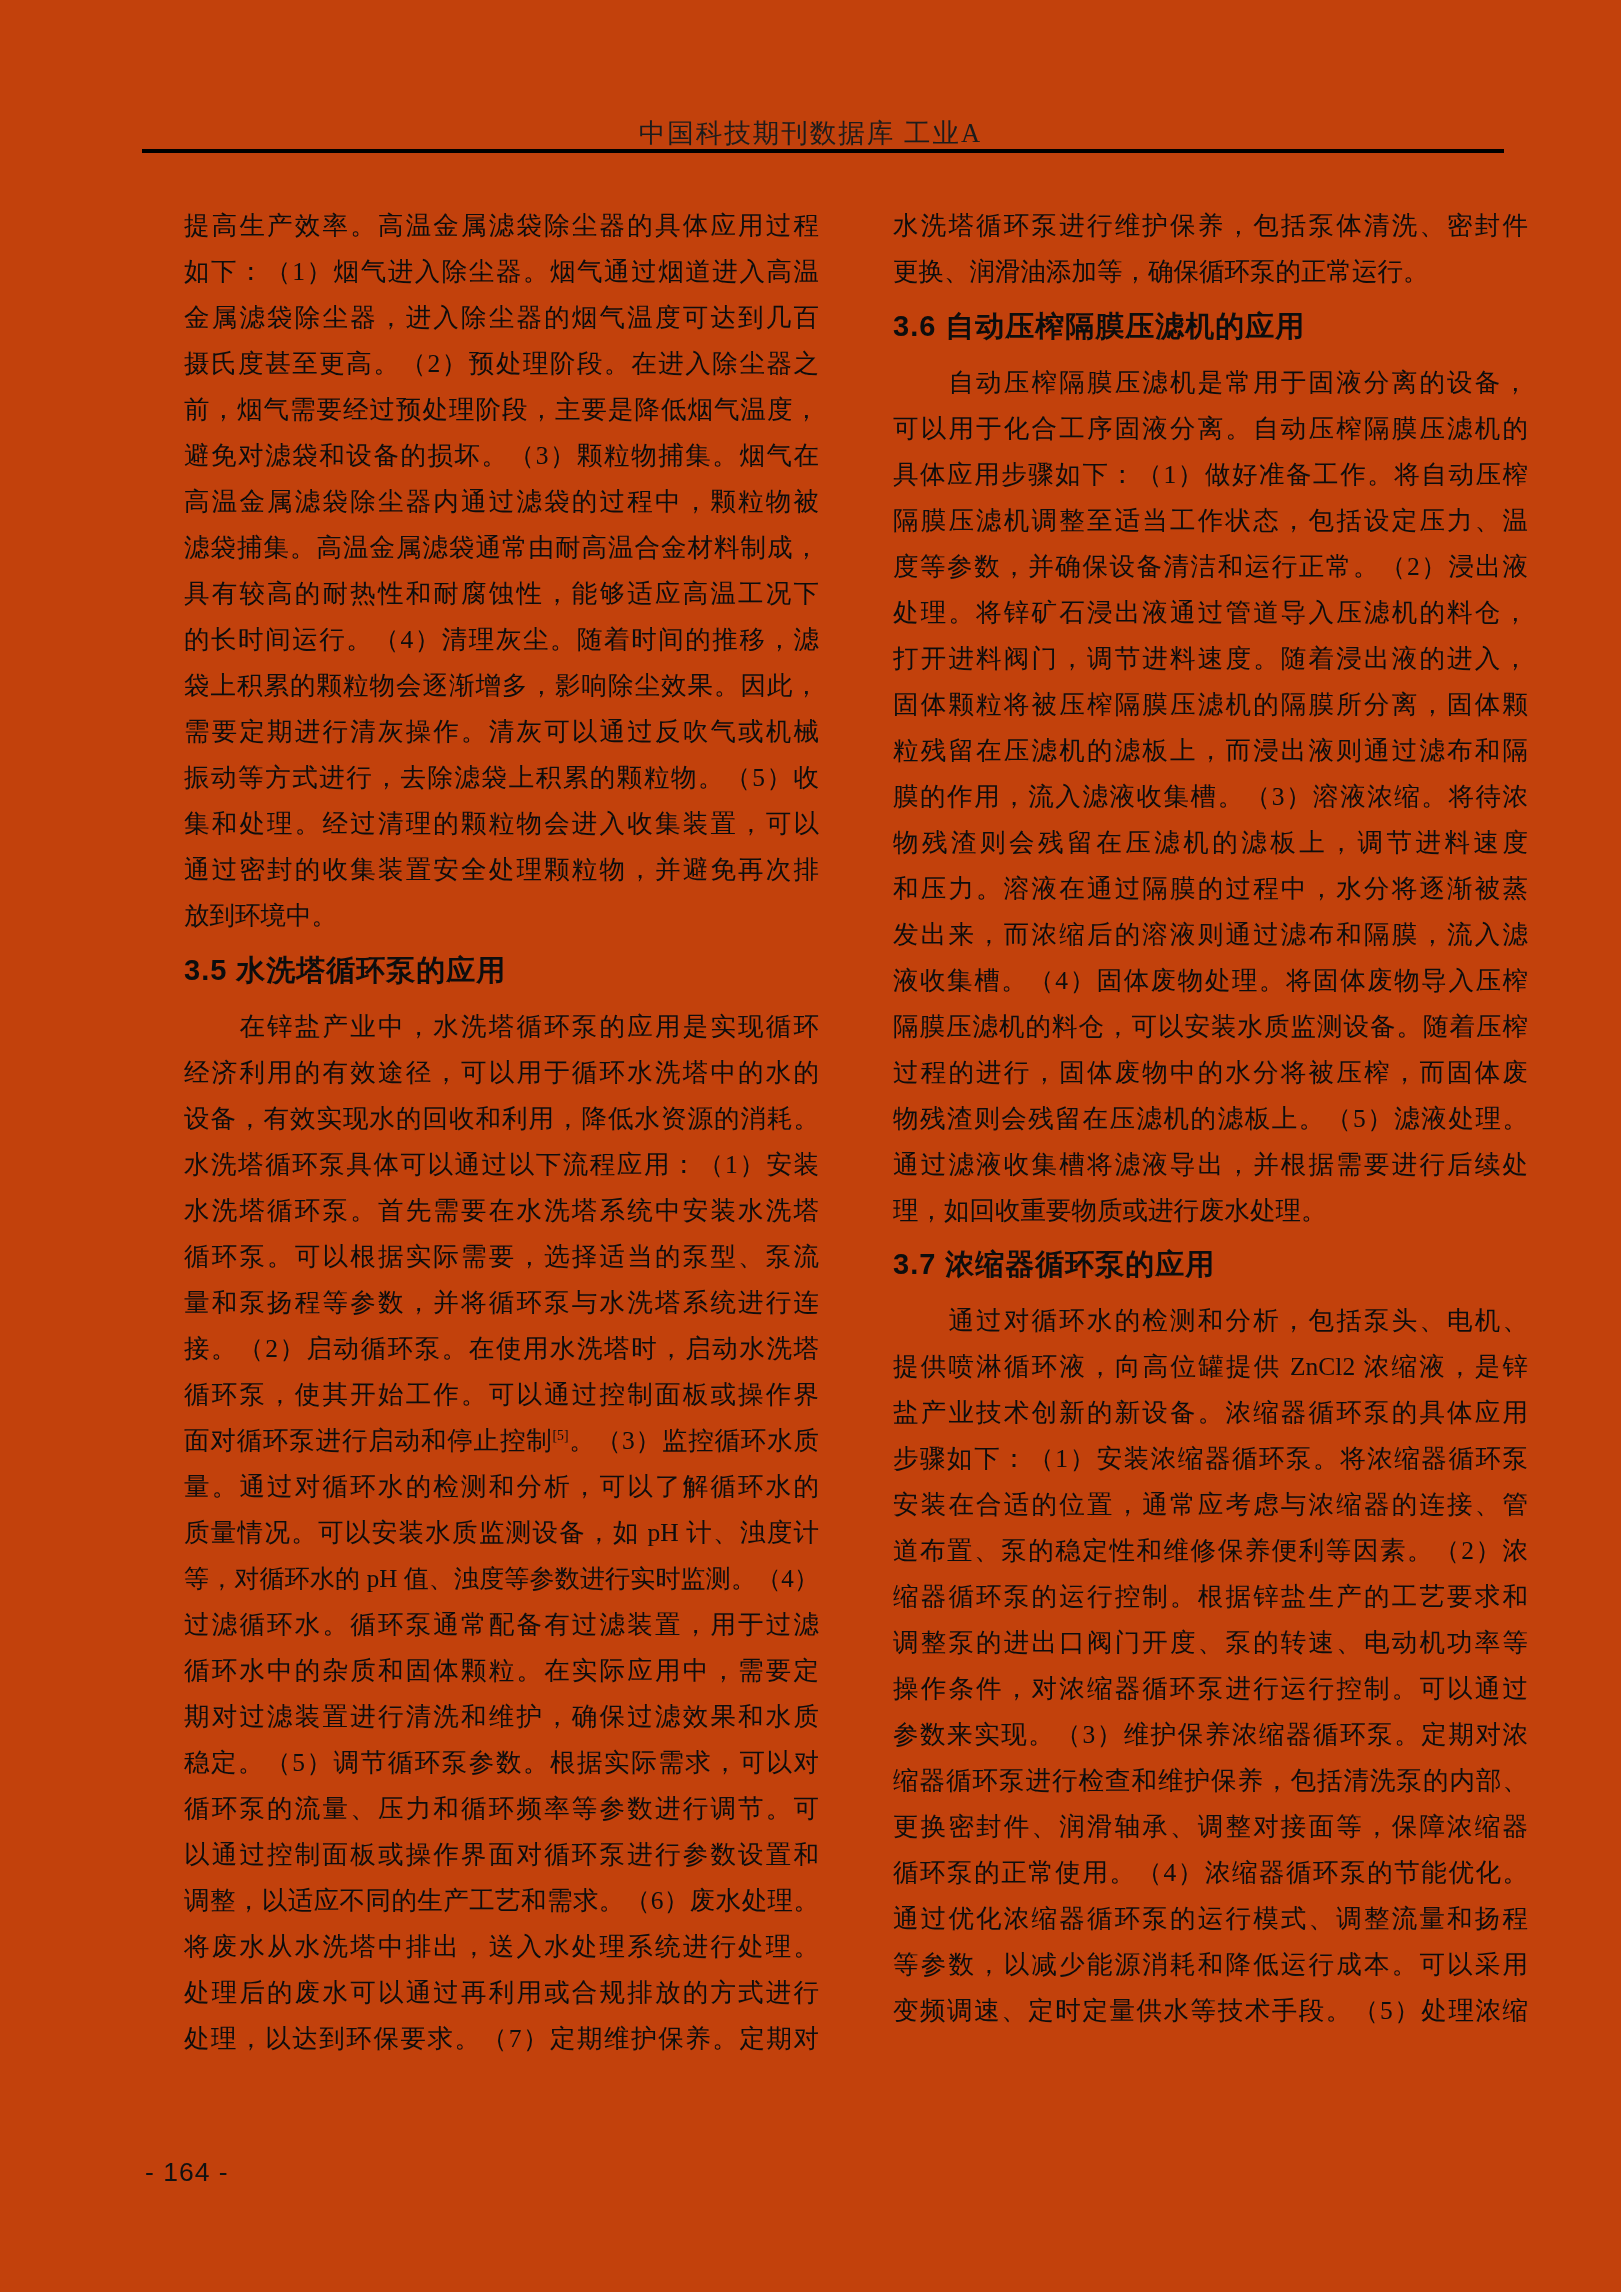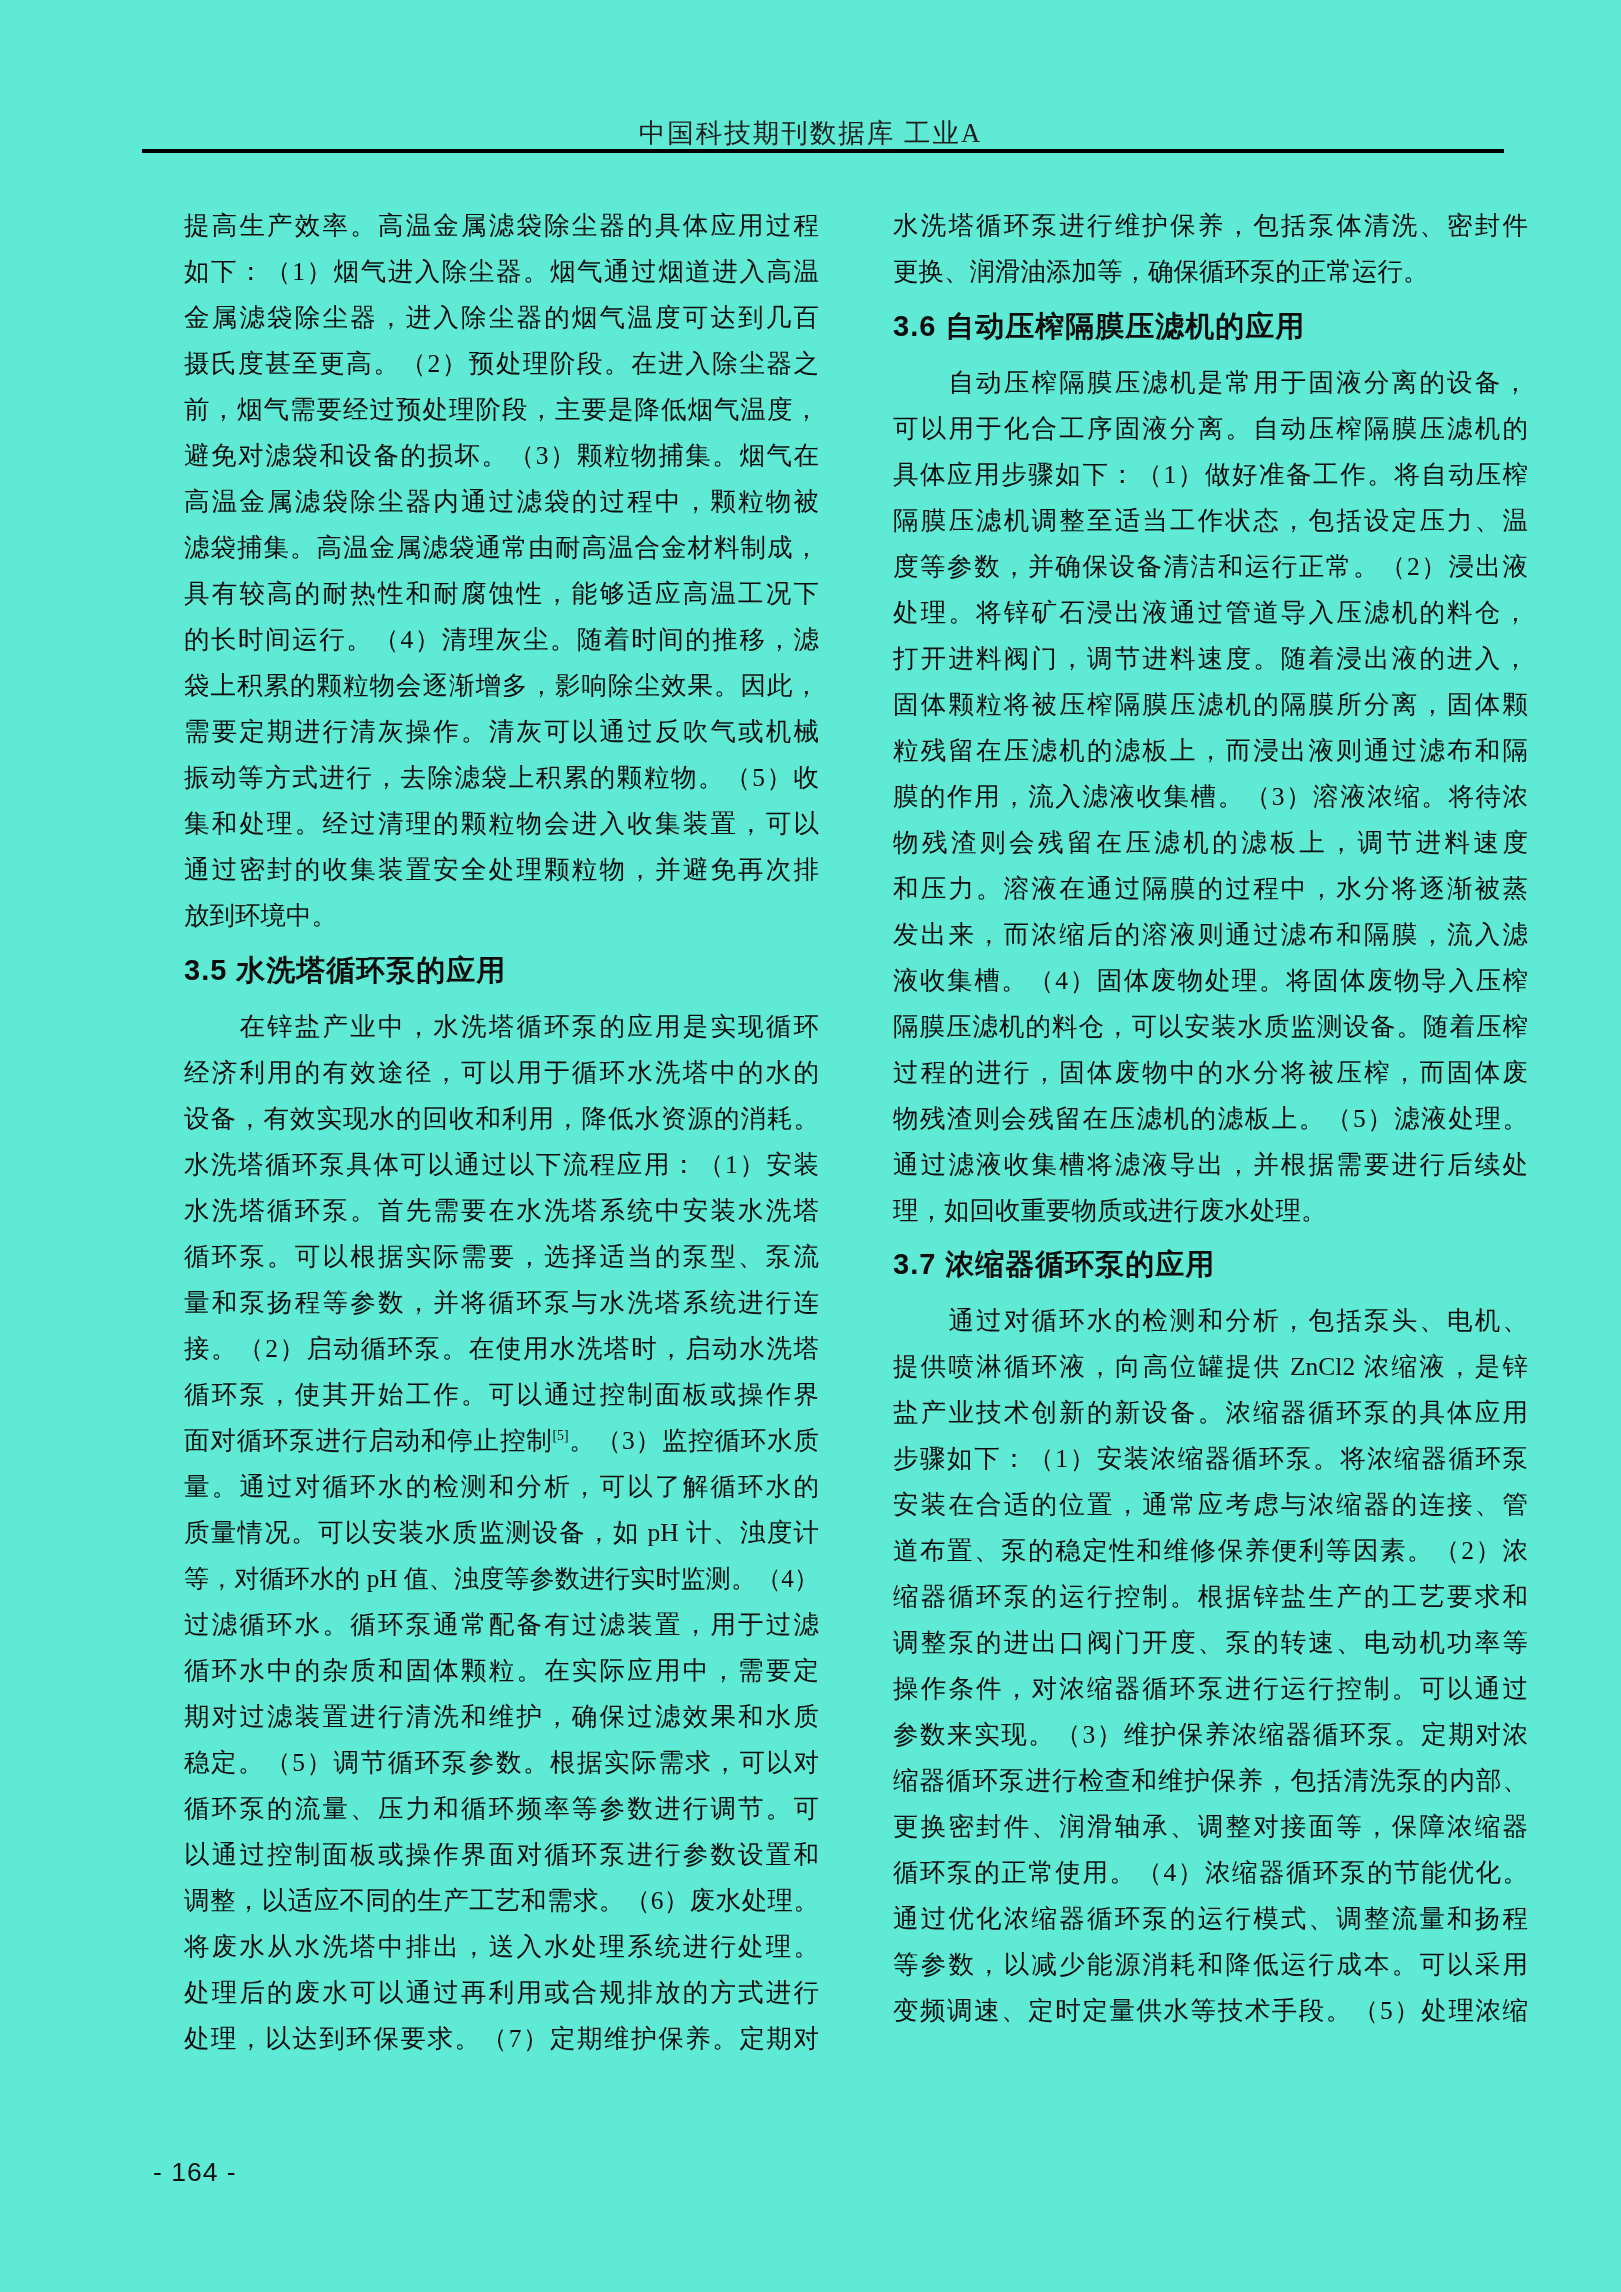--- a/index.html
+++ b/index.html
@@ -1,19 +1,19 @@
 <!DOCTYPE html>
 <html><head>
 <meta charset="utf-8">
 <style>
   html,body{margin:0;padding:0;background:#ffffff;}
   .page{
     position:relative;
     width:1621px;height:2293px;
-    background:#5eead4;
+    background:#c2410c;
     color:#000;
     font-family:"Liberation Serif","DejaVu Serif",serif;
     overflow:hidden;
   }
   .journal-header{
     position:absolute;top:118px;left:0;width:1621px;height:31px;
     line-height:31px;text-align:center;
     font-size:26.5px;color:#1c1c1c;letter-spacing:2px;
     font-family:"Liberation Serif","DejaVu Serif",serif;
   }
@@ -37,21 +37,21 @@
     font-size:13.7px;vertical-align:super;line-height:0;
   }
   .heading{
     height:43px;line-height:43px;
     margin:9.8px 0 11.8px 0;
     font-family:"Liberation Sans","DejaVu Sans",sans-serif;
     font-weight:700;font-size:29px;color:#0d0d0d;
     text-align:left;letter-spacing:1px;
   }
   .page-number{
-    position:absolute;top:2156px;left:153px;height:33px;line-height:33px;
+    position:absolute;top:2156px;left:145px;height:33px;line-height:33px;
     font-size:26.5px;color:#111;
     font-family:"Liberation Sans","DejaVu Sans",sans-serif;
     letter-spacing:1px;
   }
 </style>
 </head>
 <body>
 
 <div class="page">
   <div class="journal-header">中国科技期刊数据库 工业A</div>

